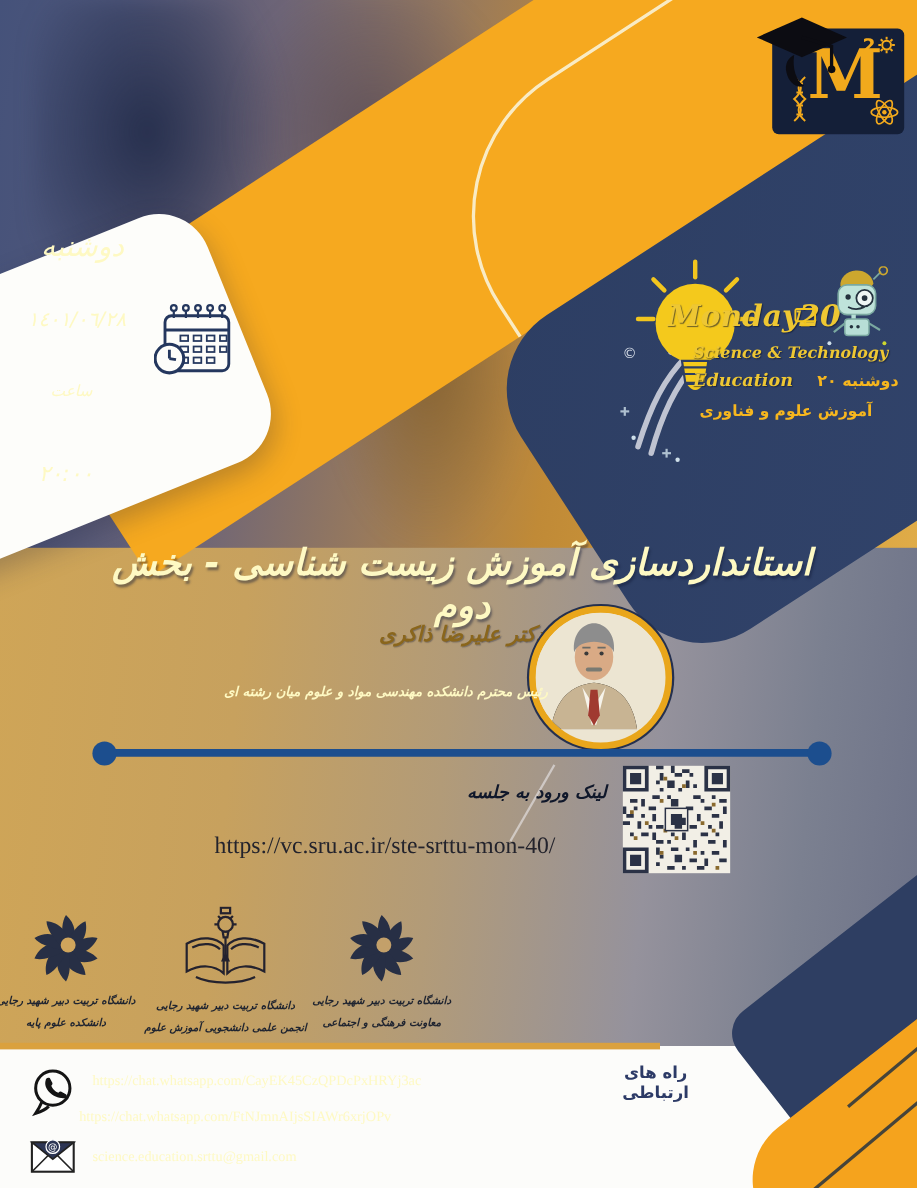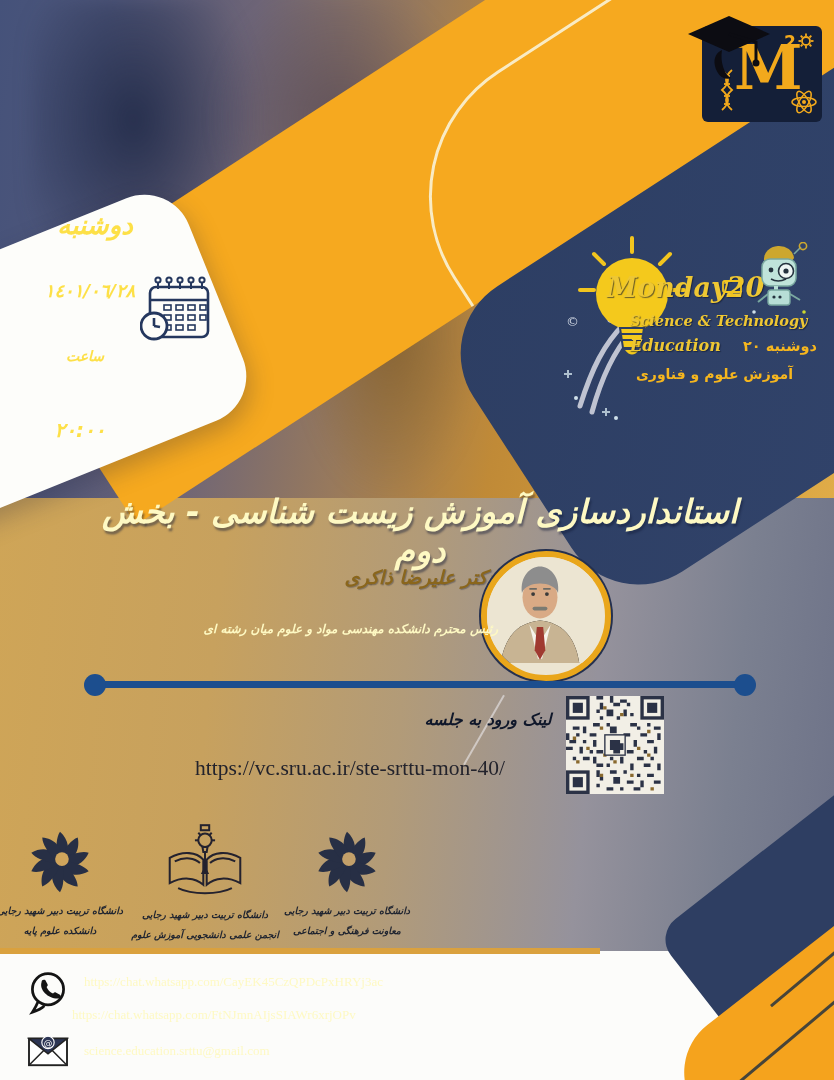--- a/index.html
+++ b/index.html
@@ -16,21 +16,21 @@
   
   .band-amber{left:0;top:315px;width:1400px;height:250px;transform:rotate(-33deg);
     transform-origin:0 0;background:#f6a91f;overflow:hidden;z-index:4;}
   .band-stripe{position:absolute;left:400px;top:66px;width:1200px;height:400px;
     border:3px solid rgba(250,242,214,.9);border-radius:150px;}
   .band-navy{left:430px;top:330px;width:900px;height:340px;transform:rotate(-33deg);
     transform-origin:0 0;background:linear-gradient(135deg,#2d3e63,#344770);border-radius:80px 10px 10px 80px;z-index:5;}
   .card-white{left:-200px;top:330px;width:400px;height:240px;transform:rotate(-22deg);
     transform-origin:0 0;background:#fdfdfa;border-radius:48px;box-shadow:0 10px 24px rgba(40,40,60,.28);z-index:6;}
   
-  .sch{z-index:9;color:#fde047;font-weight:bold;text-align:center;font-style:italic;padding-left:20px;}
+  .sch{z-index:9;color:#fef9c3;font-weight:normal;text-align:center;font-style:italic;}
   
   .m-badge{left:702px;top:26px;width:120px;height:96px;background:#141f38;border-radius:6px;z-index:7;}
   .m-letter{position:absolute;left:32px;top:8px;font-family:"DejaVu Serif",serif;font-weight:bold;
     font-size:62px;color:#f2a91c;line-height:1.1;}
   
   .mlogo{left:552px;top:228px;width:285px;height:195px;z-index:8;}
   .script{font-family:"DejaVu Serif",serif;font-style:italic;font-weight:600;color:#eec733;
     text-shadow:1px 1px 1px rgba(15,22,45,.6);}
   
   .title{left:100px;top:492px;width:640px;text-align:center;font-size:33px;font-weight:bold;
@@ -350,20 +350,21 @@
     <div class="org-dept fa">معاونت فرهنگی و اجتماعی</div>
   </div>
 
   <div class="abs bg-white"></div>
   <div class="abs tan-strip"></div>
   <div class="abs navy2"></div>
   <div class="abs orange2"></div>
   <div class="abs thinline" style="left:737px;top:1082px;width:260px;"></div>
   <div class="abs thinline" style="left:770px;top:1005px;width:150px;"></div>
 
+  <div class="abs contact-heading fa">راه های ارتباطی</div>
 
   <svg class="abs" style="left:26px;top:969px;z-index:15;" width="44" height="46" viewBox="0 0 48 50">
     <circle cx="24" cy="22" r="17" fill="none" stroke="#141414" stroke-width="3"></circle>
     <path d="M13,36 C11,41 9,44 7,47 C13,45 17,43 20,40" fill="none" stroke="#141414" stroke-width="3"></path>
     <path d="M17,14 C17,12 19,11 21,12 l2.5,4.5 c0.5,1 0,2 -1,3 c1,3 4,6 7,7 c1,-1 2,-1.5 3,-1 l4.5,2.5 c1.5,1 1,4 -1,4 C25,33 14,23 17,14 Z" fill="#141414"></path>
   </svg>
   <div class="abs clink" style="left:84px;top:974px;">https://chat.whatsapp.com/CayEK45CzQPDcPxHRYj3ac</div>
   <div class="abs clink" style="left:72px;top:1007px;">https://chat.whatsapp.com/FtNJmnAIjsSIAWr6xrjOPv</div>
 
   <svg class="abs" style="left:27px;top:1031px;z-index:15;" width="42" height="38" viewBox="0 0 44 40">

